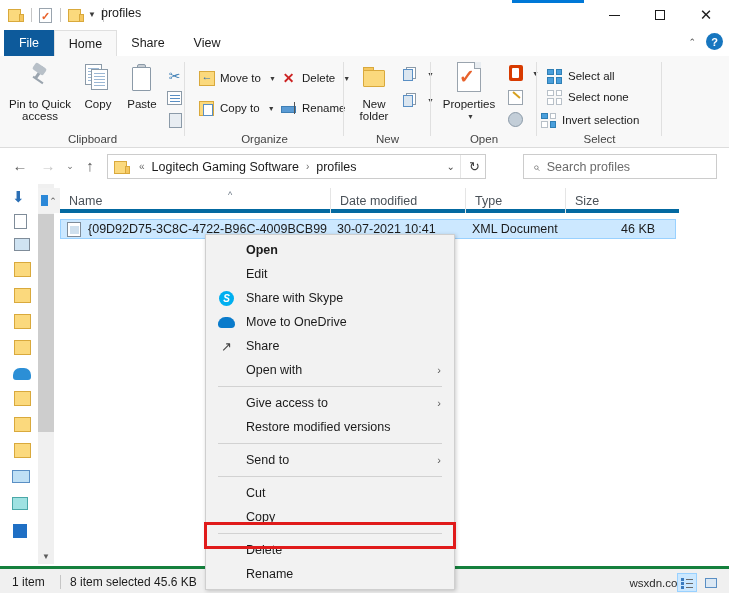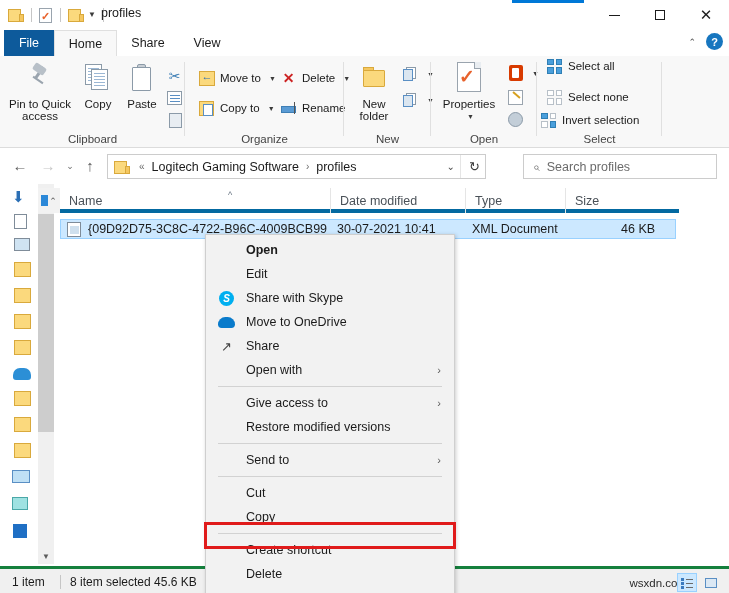--- a/index.html
+++ b/index.html
@@ -506,21 +506,21 @@
       <div class="smallbtn" style="left:76px; top:53px;">
         <span class="ic">
             <span class="globe-ic"></span>
           </span>
       </div>
       <div class="label" style="left:0; width:106px;">Open</div>
       <div class="divider"></div>
     </div>
 
     <div class="rgroup" style="left:537px; width:125px;">
-      <div class="smallbtn" style="left:9px; top:0;">
+      <div class="smallbtn" style="left:9px; top:10px;">
         <span class="ic">
             <span class="sel-grid">
               <span></span>
               <span></span>
               <span></span>
               <span></span>
             </span>
           </span>
         <span>Select all</span>
       </div>
@@ -664,23 +664,20 @@
     </div>
     <div class="msep"></div>
     <div class="mi">
       <span>Cut</span>
     </div>
     <div class="mi">
       <span>Copy</span>
     </div>
     <div class="msep"></div>
     <div class="mi">
-      <span>Create shortcut</span>
-    </div>
-    <div class="mi">
       <span>Delete</span>
     </div>
     <div class="mi">
       <span>Rename</span>
     </div>
 
   </div>
 
   <div class="redbox"></div>
 

